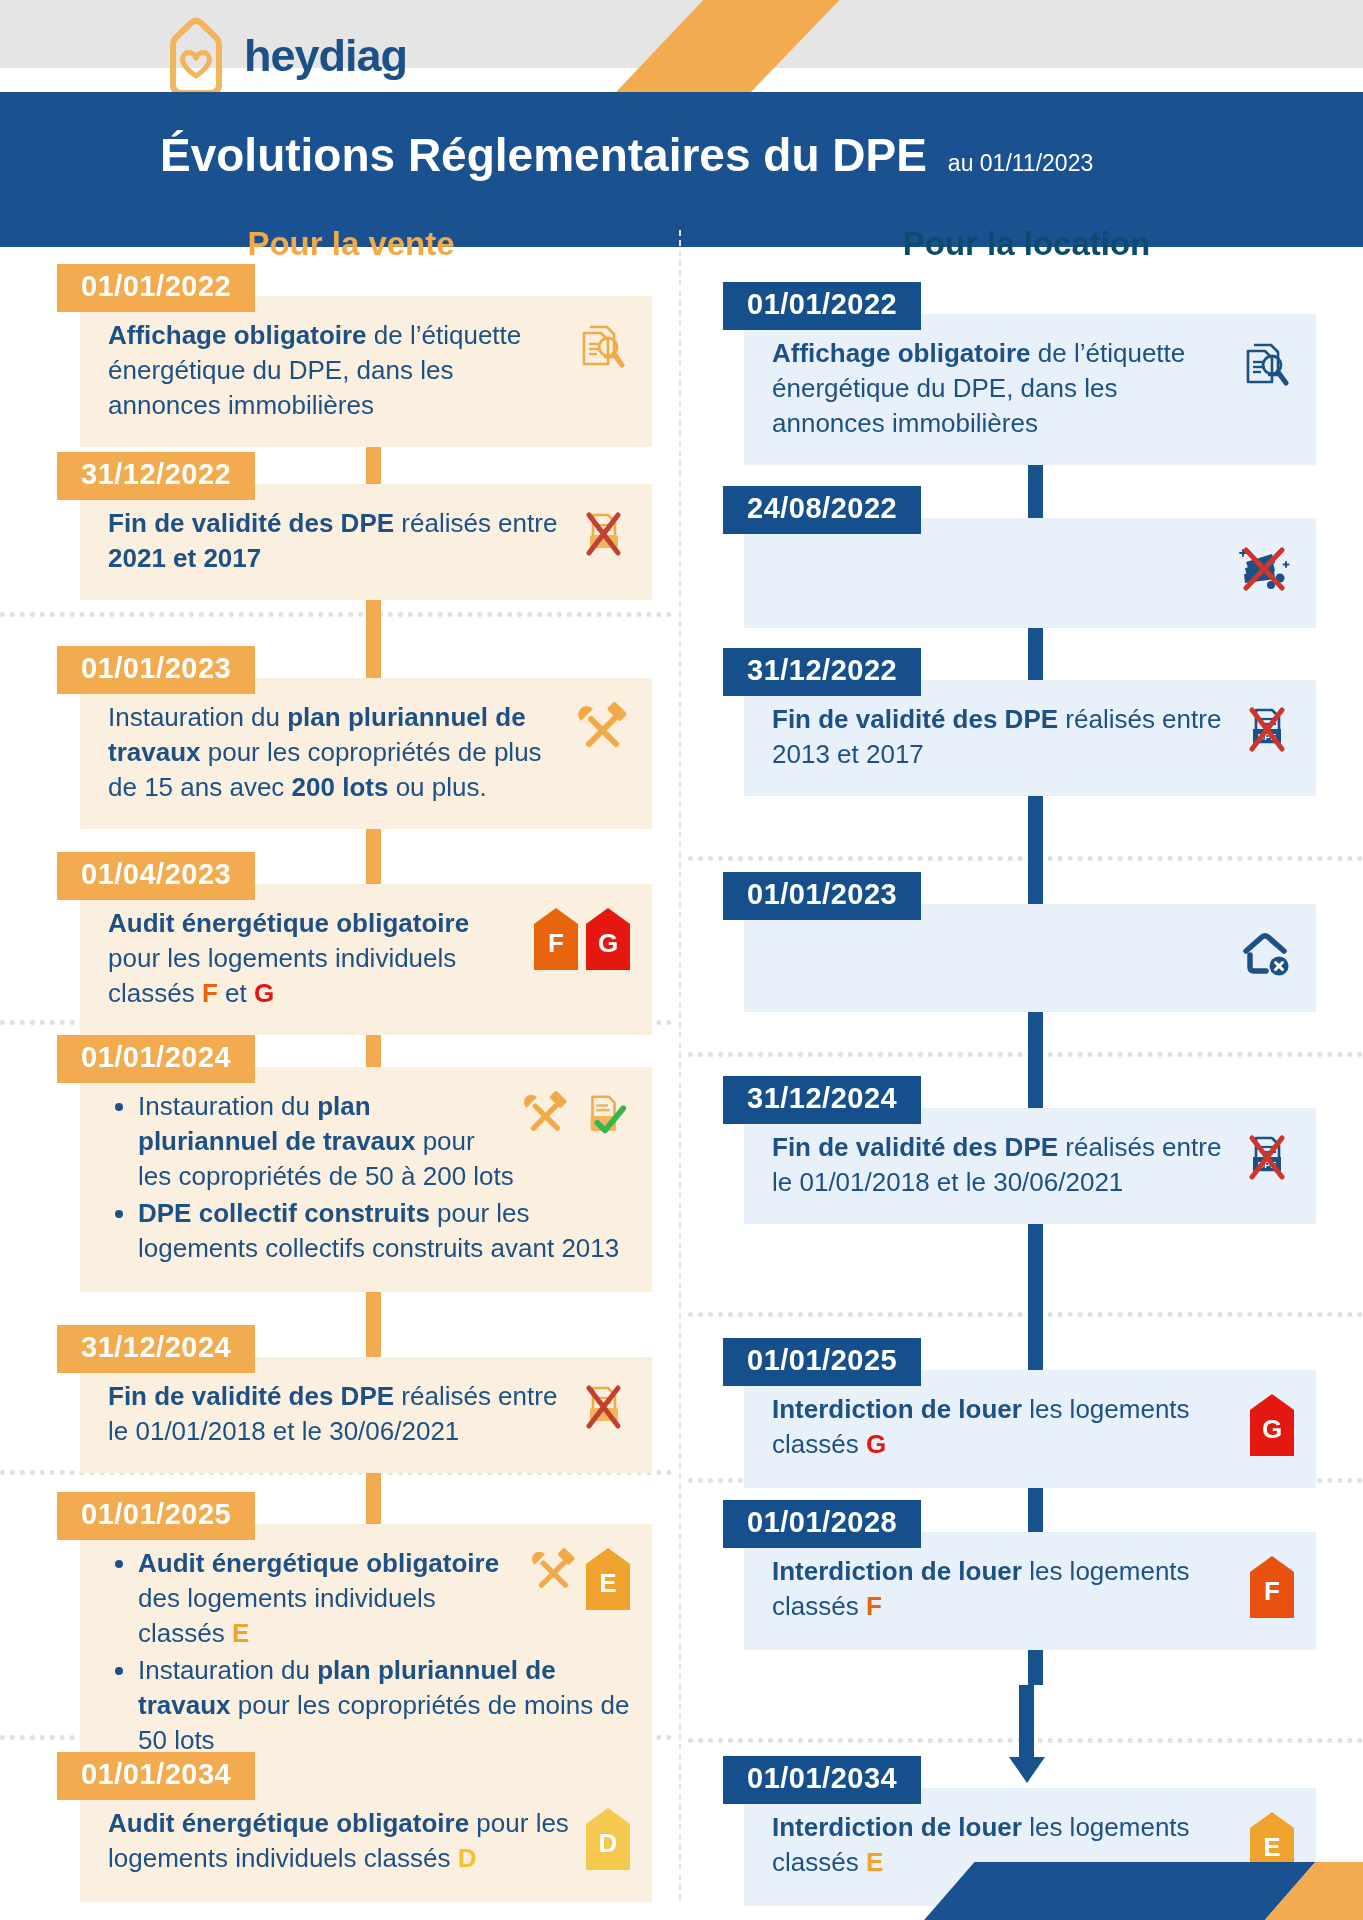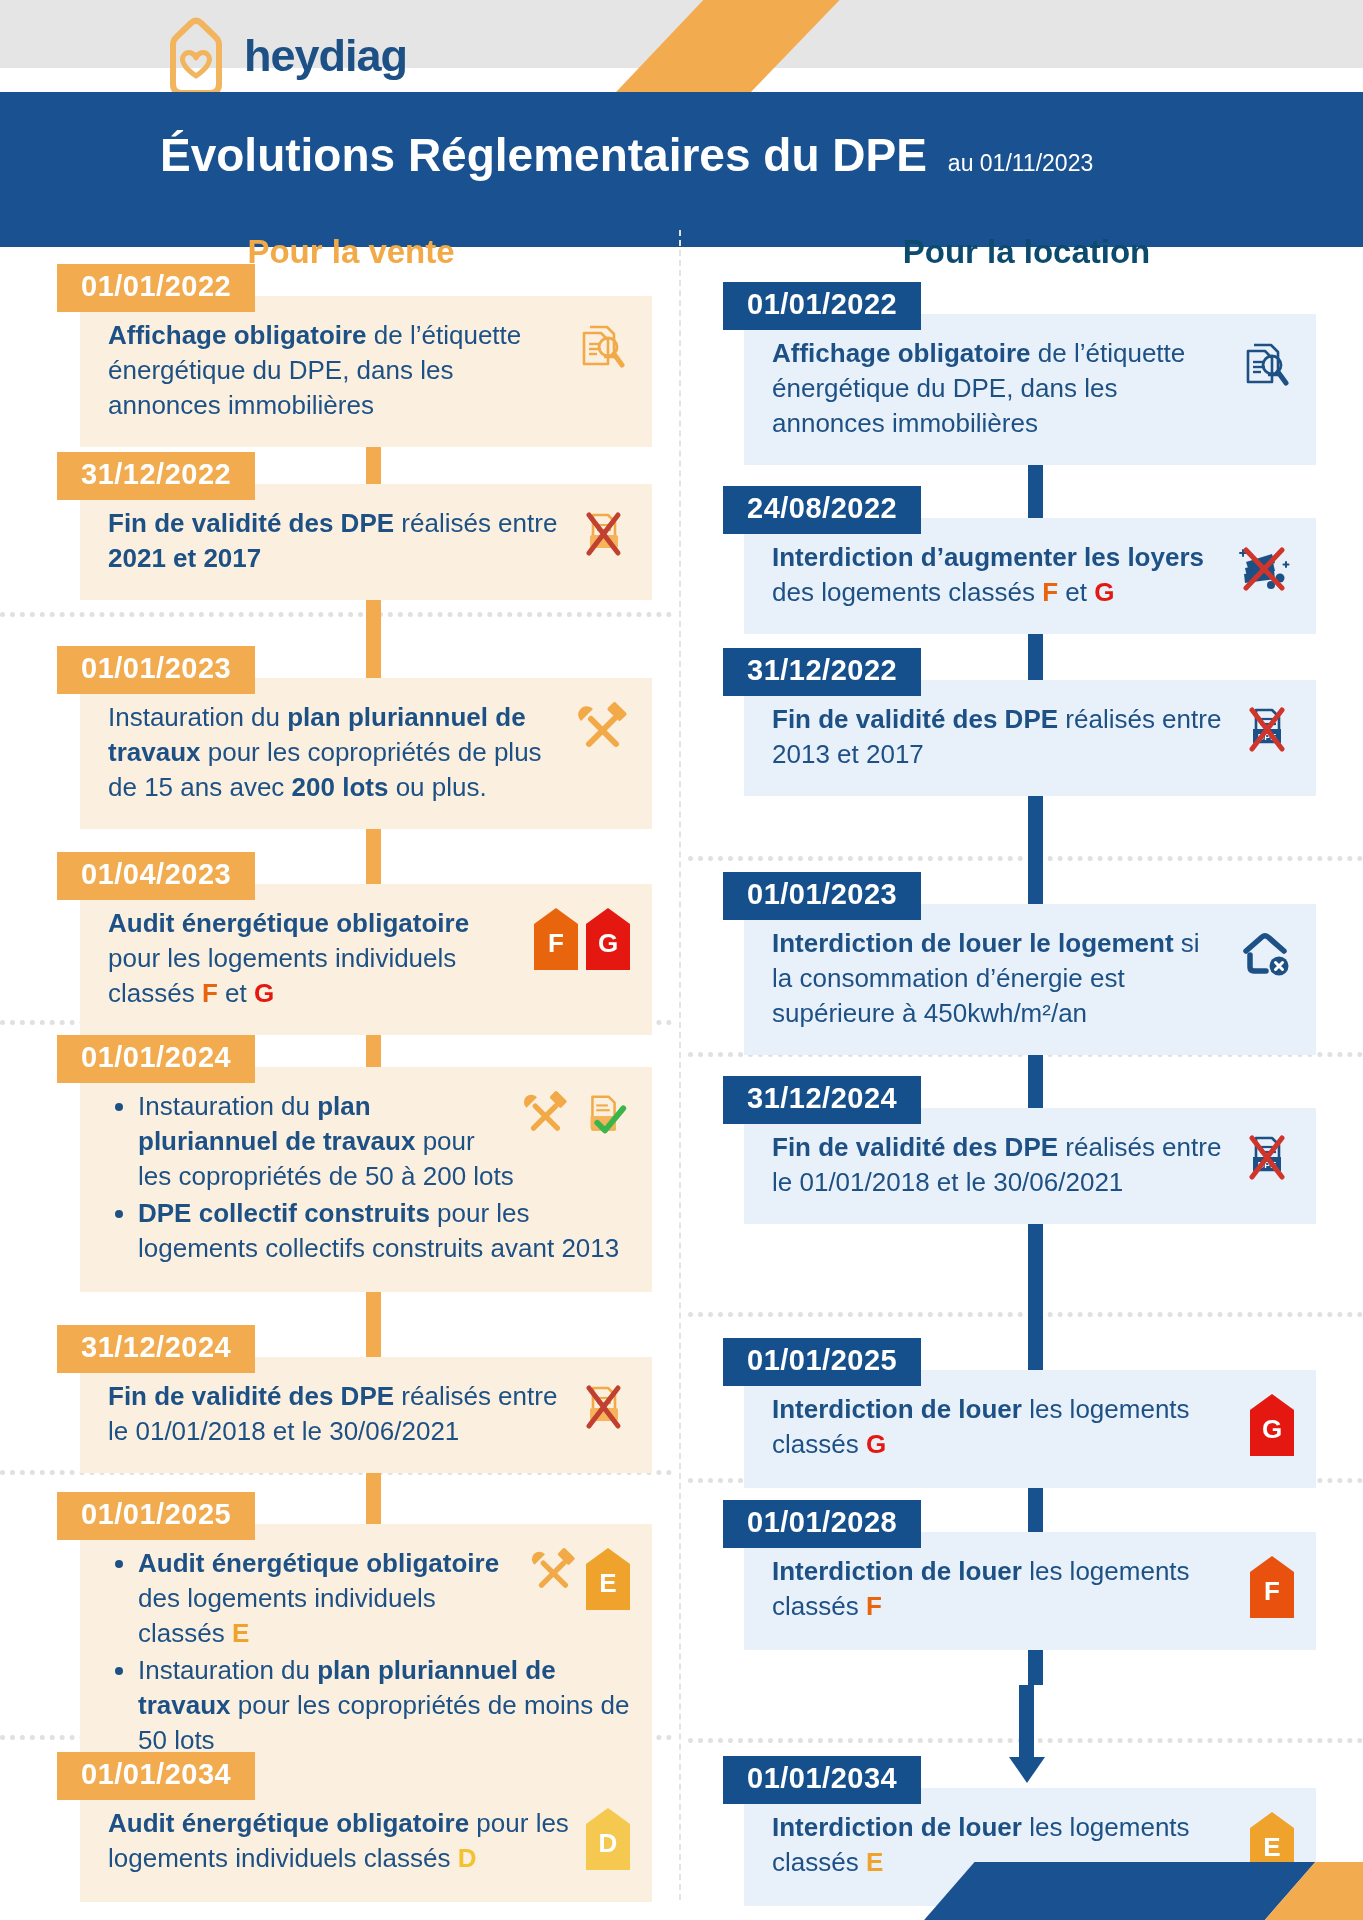--- a/index.html
+++ b/index.html
@@ -13,21 +13,21 @@
   .brand{font-size:45px;font-weight:700;color:#1D5186;letter-spacing:-1px;}
   .titlebar{position:absolute;top:92px;left:0;width:100%;height:155px;background:#1A5291;
             display:flex;align-items:baseline;padding-left:160px;box-sizing:border-box;}
   .titlebar-inner{display:flex;align-items:baseline;margin-top:38px;}
   .main-title{font-size:46px;font-weight:700;color:#fff;line-height:1.1;}
   .sub-title{font-size:23px;font-weight:400;color:#fff;margin-left:21px;}
   
   .col{position:absolute;top:225px;height:1695px;z-index:2;}
   .col-vente{left:45px;width:612px;}
   .col-location{left:690px;width:673px;}
-  .col-title{position:absolute;top:0;left:0;right:0;text-align:center;font-size:33px;font-weight:700;margin:8px;}
+  .col-title{position:absolute;top:0;left:0;right:0;text-align:center;font-size:33px;font-weight:700;margin:0;}
   .col-vente .col-title{color:#F2A947;}
   .col-location .col-title{color:#0c4a6e;}
   .vsep{position:absolute;left:679px;top:230px;height:1670px;width:0;
         border-left:2px dashed #E3E3E3;z-index:1;}
   .hsep{position:absolute;height:0;border-top:5px dotted #E0E0E0;z-index:1;}
   .hsep-l{left:0;width:672px;}
   .hsep-r{left:688px;width:675px;}
   
   .conn{position:absolute;width:15px;z-index:0;}
   .conn-vente{left:321px;background:#F2AC4F;}
@@ -263,21 +263,20 @@
             <circle cx="44" cy="36" r="4.5"></circle>
             <circle cx="35" cy="43" r="4"></circle>
           </g>
           <g stroke="#1D5186" stroke-width="2" stroke-linecap="round">
             <path d="M7 8 v6 M4 11 h6"></path>
               <path d="M50 20 v5 M47.5 22.5 h5"></path>
           </g>
           <path d="M10 8 L46 46 M46 8 L10 46" stroke="#D0352B" stroke-width="5" stroke-linecap="round"></path>
         </svg>
       </span>
-      <p><span class="b">Interdiction d’augmenter les loyers</span><span> des logements classés </span><span class="cF">F</span><span> et </span><span class="cG">G</span></p>
     </div>
 
     <div class="badge" style="top:423px">31/12/2022</div>
     <div class="card" style="top:455px">
       <span class="icwrap">
         <svg width="54" height="54" viewBox="0 0 54 54" fill="none">
           <path d="M16 6 h16 l7 7 v25 h-23 z" stroke="#1D5186" stroke-width="2.6" stroke-linejoin="round"></path>
           <line x1="20" y1="15" x2="34" y2="15" stroke="#1D5186" stroke-width="2.2"></line>
           <line x1="20" y1="20" x2="36" y2="20" stroke="#1D5186" stroke-width="2.2"></line>
           <rect x="13" y="25" width="28" height="14" fill="#1D5186"></rect>
@@ -291,21 +290,20 @@
     <div class="badge" style="top:647px">01/01/2023</div>
     <div class="card" style="top:679px">
       <span class="icwrap">
         <svg width="58" height="52" viewBox="0 0 58 52" fill="none">
           <path d="M10 23 L26 9 Q29 6.5 32 9 L48 23" stroke="#1D5186" stroke-width="5.5" stroke-linecap="round" stroke-linejoin="round"></path>
           <path d="M14 27 V39 Q14 43 18 43 H30" stroke="#1D5186" stroke-width="5.5" stroke-linecap="round"></path>
           <circle cx="43" cy="38" r="9.5" fill="#1D5186"></circle>
           <path d="M39.5 34.5 L46.5 41.5 M46.5 34.5 L39.5 41.5" stroke="#FFFFFF" stroke-width="3" stroke-linecap="round"></path>
         </svg>
       </span>
-      <p><span class="b">Interdiction de louer le logement</span><span> si la consommation d’énergie est supérieure à 450kwh/m²/an</span></p>
     </div>
 
     <div class="badge" style="top:851px">31/12/2024</div>
     <div class="card" style="top:883px">
       <span class="icwrap">
         <svg width="54" height="54" viewBox="0 0 54 54" fill="none">
           <path d="M16 6 h16 l7 7 v25 h-23 z" stroke="#1D5186" stroke-width="2.6" stroke-linejoin="round"></path>
           <line x1="20" y1="15" x2="34" y2="15" stroke="#1D5186" stroke-width="2.2"></line>
           <line x1="20" y1="20" x2="36" y2="20" stroke="#1D5186" stroke-width="2.2"></line>
           <rect x="13" y="25" width="28" height="14" fill="#1D5186"></rect>

